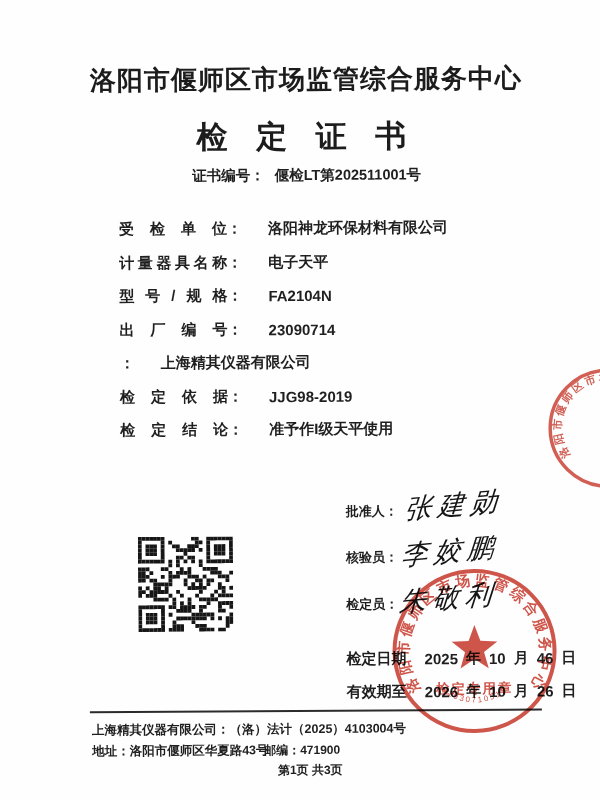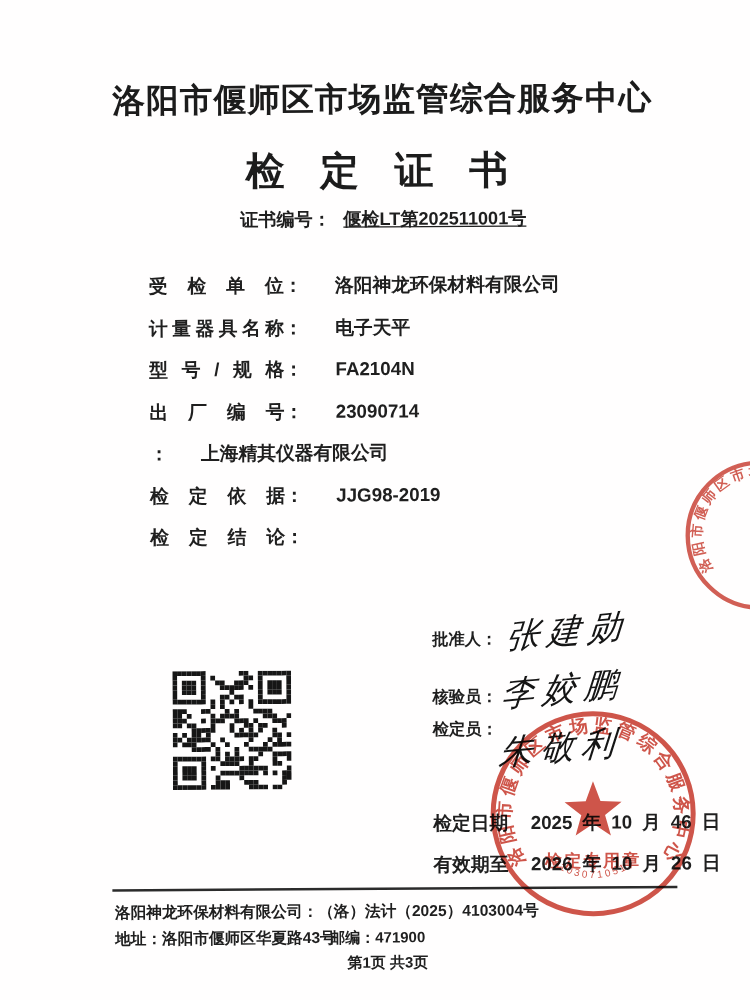--- a/index.html
+++ b/index.html
@@ -6,21 +6,21 @@
   .page{position:relative;width:600px;height:800px;background:#fffefe;overflow:hidden;
         font-family:"Liberation Sans","DejaVu Sans",sans-serif;color:#1f1f1f;padding-left:16px;}
   .doc{position:absolute;inset:0;transform:rotate(-0.35deg);transform-origin:50% 50%;}
 
   .title{position:absolute;top:62px;left:0;width:100%;text-align:center;
          font-size:26px;font-weight:700;letter-spacing:1px;color:#1c1c1c;}
   .cert-title{position:absolute;top:116px;left:0;width:100%;text-align:center;
          font-size:31px;font-weight:700;letter-spacing:10px;color:#1c1c1c;}
   .cert-no{position:absolute;top:166px;left:0;width:100%;text-align:center;
          font-size:14.5px;font-weight:700;}
-  .cert-no .num{margin-left:10px;text-decoration:underline;}
+  .cert-no .num{margin-left:10px;}
 
   .fields{position:absolute;top:212px;left:120px;width:420px;}
   .frow{height:33.5px;display:flex;align-items:center;font-size:15px;font-weight:700;}
   .lbl{display:inline-block;width:108px;text-align:justify;text-align-last:justify;}
   .colon{display:inline-block;}
   .val{margin-left:26px;white-space:nowrap;}
 
   .qr{position:absolute;left:137px;top:536px;width:95px;height:95px;}
 
   .sigrow{position:absolute;left:345px;font-size:13px;font-weight:700;z-index:3;}
@@ -88,20 +88,21 @@
       <span class="val">上海精其仪器有限公司</span>
     </div>
     <div class="frow">
       <span class="lbl">检定依据</span>
           <span class="colon">：</span>
       <span class="val">JJG98-2019</span>
     </div>
     <div class="frow">
       <span class="lbl">检定结论</span>
           <span class="colon">：</span>
+      <span class="val">准予作I级天平使用</span>
     </div>
   </div>
 
   <svg class="qr" id="qr-svg" viewBox="0 0 95 95">
         <rect x="0.00" y="0.00" width="3.80" height="3.80" fill="#161616"></rect>
         <rect x="3.80" y="0.00" width="3.80" height="3.80" fill="#161616"></rect>
         <rect x="7.60" y="0.00" width="3.80" height="3.80" fill="#161616"></rect>
         <rect x="11.40" y="0.00" width="3.80" height="3.80" fill="#161616"></rect>
         <rect x="15.20" y="0.00" width="3.80" height="3.80" fill="#161616"></rect>
         <rect x="19.00" y="0.00" width="3.80" height="3.80" fill="#161616"></rect>
@@ -403,21 +404,21 @@
   <div class="sigrow" style="top:503px">
     <span>批准人：</span>
   </div>
   <div class="sig-name" style="left:404px;top:488px">张建勋</div>
 
   <div class="sigrow" style="top:549px">
     <span>核验员：</span>
   </div>
   <div class="sig-name" style="left:400px;top:534px">李姣鹏</div>
 
-  <div class="sigrow" style="top:575px">
+  <div class="sigrow" style="top:596px">
     <span>检定员：</span>
   </div>
   <div class="sig-name" style="left:398px;top:581px">朱敬利</div>
 
   <div class="daterow" style="top:650px">
     <span class="dl">检定日期</span>
     <span class="n">2025</span>
     <span class="u">年</span>
     <span class="n">10</span>
     <span class="u">月</span>
@@ -431,21 +432,21 @@
     <span class="u">年</span>
     <span class="n">10</span>
     <span class="u">月</span>
     <span class="n">26</span>
     <span class="u">日</span>
   </div>
 
   <div class="rule"></div>
 
   <div class="f1a">
-    <span>洛阳神龙环保材料有限公司：</span><span>（洛）法计（2025）4103004号</span>
+    <span>上海精其仪器有限公司：</span><span>（洛）法计（2025）4103004号</span>
   </div>
   <div class="f2a">
     <span>地址：</span><span>洛阳市偃师区华夏路43号</span>
   </div>
   <div class="f2b">
     <span>邮编：</span><span>471900</span>
   </div>
   <div class="pginfo">第1页 共3页</div>
 
   <svg class="stamp-main" viewBox="0 0 172 172">

